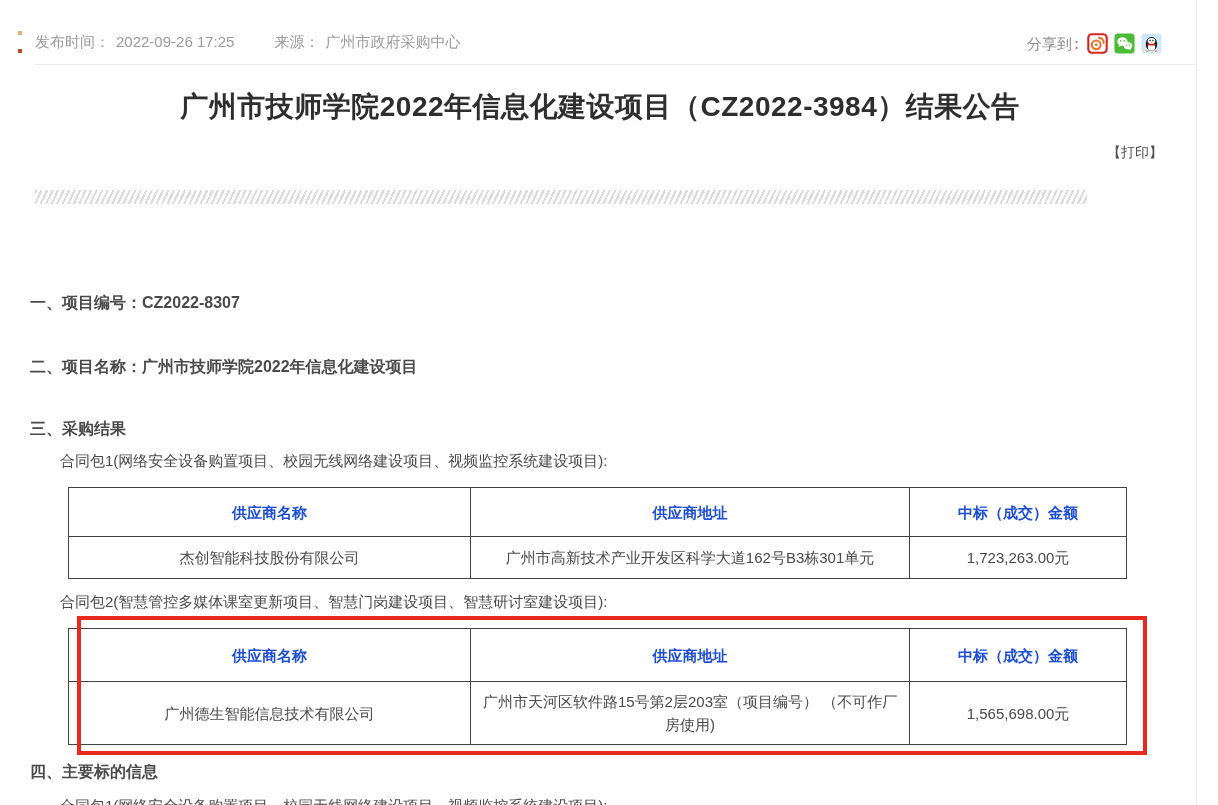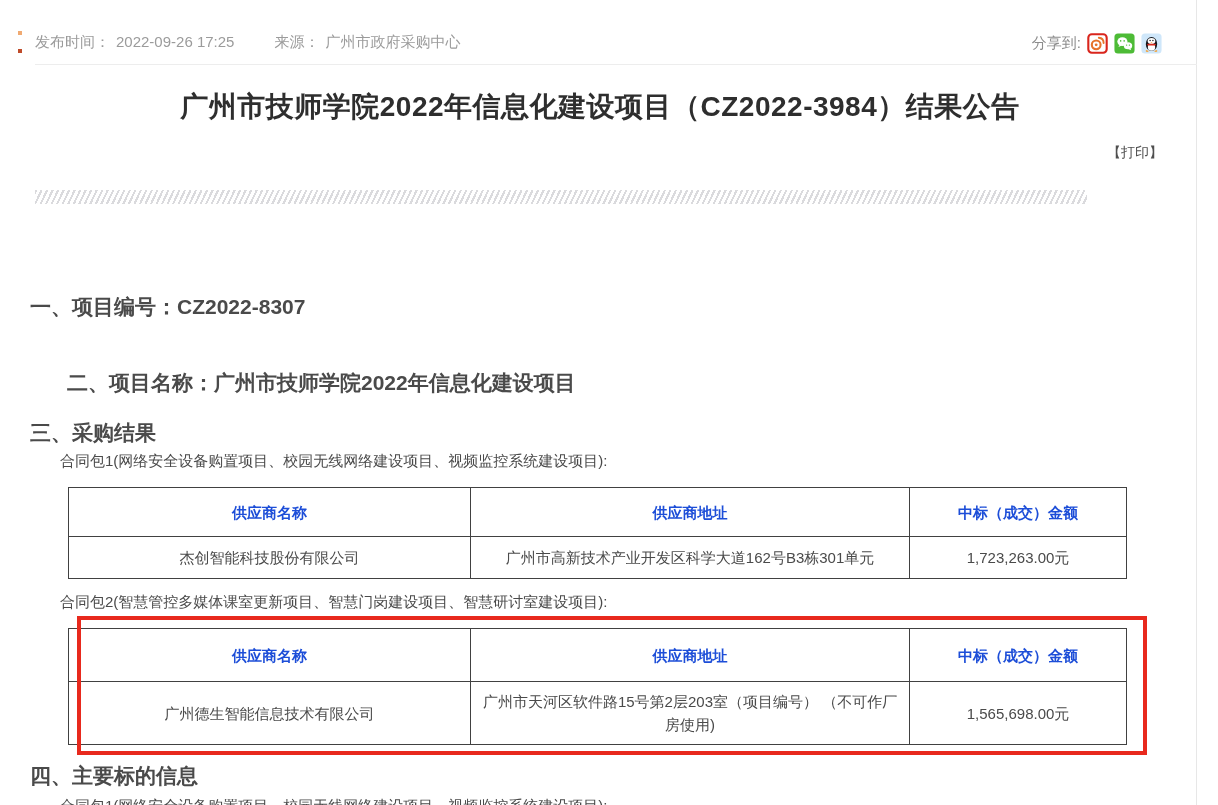--- a/index.html
+++ b/index.html
@@ -19,22 +19,22 @@
     position:absolute;top:32px;left:35px;
     font-size:15px;color:#9b9b9b;white-space:nowrap;
   }
   .meta-bar span{margin-right:6px;margin-top:15px;}
   .meta-gap{display:inline-block;width:28px;}
   .meta-divider{
     position:absolute;top:64px;left:35px;width:1162px;height:1px;background:#ededed;
   }
   .share-group{
     position:absolute;top:33px;right:56px;
-    display:flex;align-items:center;gap:6px;
-    font-size:15px;color:#8d8d8d;
+    display:flex;align-items:flex-end;gap:6px;
+    font-size:15px;color:#8d8d8d;font-family:Liberation Mono, monospace;
   }
   .share-icon{width:21px;height:21px;display:inline-block;cursor:pointer;}
   .share-icon svg{width:21px;height:21px;display:block;}
   .edge-dot{position:absolute;width:4px;height:4px;}
   .edge-dot.a{top:31px;left:18px;background:#f0aa72;}
   .edge-dot.b{top:49px;left:18px;background:#bf4b2a;}
   
   .article-title{
     position:absolute;top:88px;left:35px;width:1130px;
     text-align:center;
@@ -45,23 +45,23 @@
     position:absolute;top:144px;right:55px;
     font-size:14px;color:#4f4f4f;cursor:pointer;
   }
   .hatch-divider{
     position:absolute;top:190px;left:35px;width:1052px;height:14px;
     background:repeating-linear-gradient(115deg,#dadadd 0px,#dadadd 2px,#ffffff 2px,#ffffff 5px);
   }
   
   .sec-heading{
     position:absolute;left:30px;
-    font-size:21px;font-weight:bold;color:#4a4a4a;white-space:nowrap;
-  }
-  .sec-1{top:293px;} .sec-2{top:369px;margin-left:37px;} .sec-3{top:419px;} .sec-4{top:762px;}
+    font-size:16px;font-weight:bold;color:#4a4a4a;white-space:nowrap;
+  }
+  .sec-1{top:293px;} .sec-2{top:357px;} .sec-3{top:419px;} .sec-4{top:762px;}
   .pkg-intro{
     position:absolute;left:60px;
     font-size:15px;color:#4a4a4a;white-space:nowrap;
   }
   .pkg-1{top:452px;} .pkg-2{top:593px;}
   .clipped-line{top:797px;}
   
   table.result{
     position:absolute;left:68px;width:1059px;
     border-collapse:collapse;table-layout:fixed;

